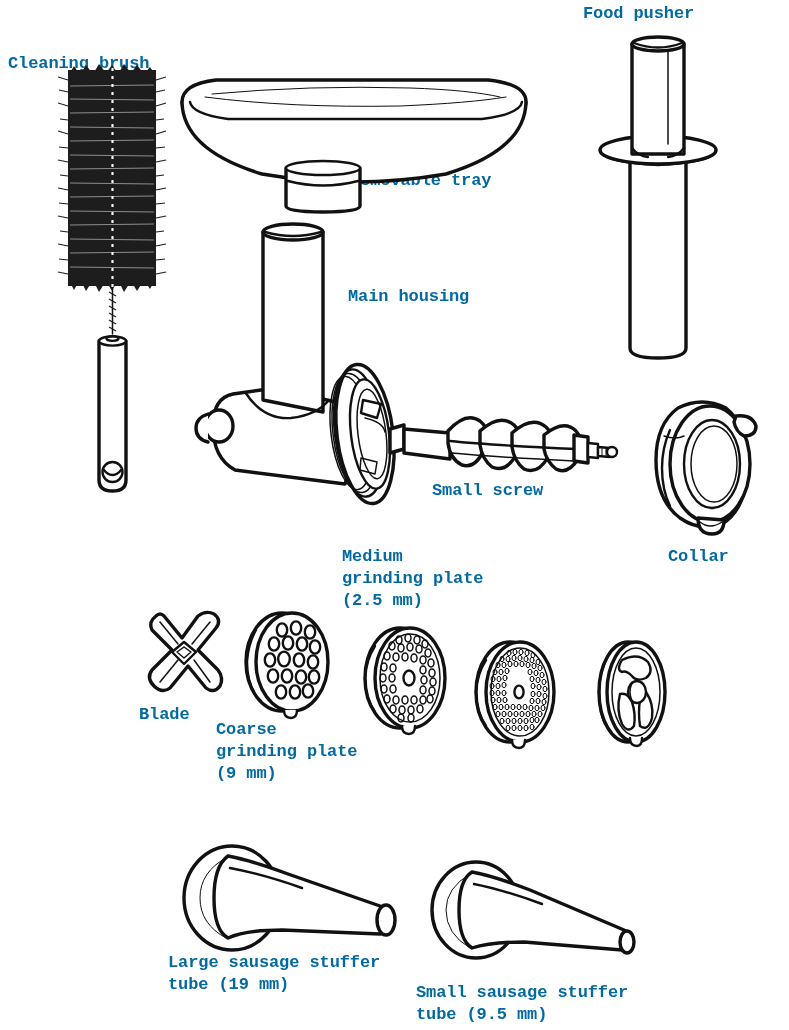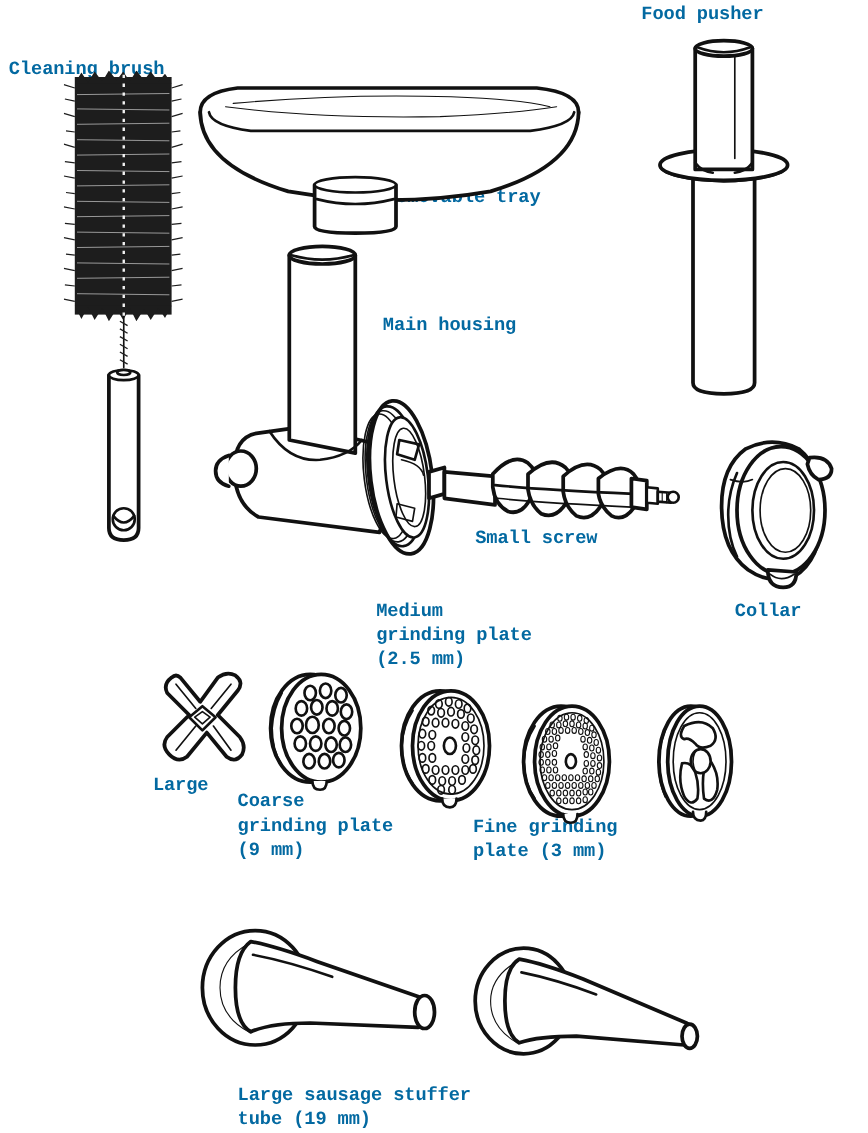--- a/index.html
+++ b/index.html
@@ -291,21 +291,21 @@
       <path class="ln mid" d="M30 40 Q22 58 22 78 Q22 100 30 116"></path>
       <path class="ln thin" d="M24 46 Q36 50 44 46"></path>
 
       <path class="fillw thick" d="M96 26 Q112 24 116 36 Q116 46 104 46 Q96 42 94 32 Z"></path>
 
       <path class="fillw thick" d="M58 128 Q58 144 72 144 Q84 144 84 130 Z"></path>
       <path class="ln thin" d="M60 132 Q70 140 82 132"></path>
     </svg>
   </div>
 
-  <div class="label" style="left:139px; top:704px;">Large</div>
+  <div class="label" style="left:139px; top:704px;">Blade</div>
 
   <div class="part" style="left:136px; top:608px;">
     <svg width="92" height="96" viewBox="0 0 92 96">
 
       <path class="fillw thick" d="M20 8
                Q12 14 16 22
                L36 42
                L16 62
                Q10 70 18 78
                Q26 86 34 80
@@ -420,22 +420,20 @@
           <ellipse cx="48" cy="86" rx="3" ry="3.9"></ellipse>
         <ellipse cx="57" cy="86" rx="3" ry="3.9"></ellipse>
           <ellipse cx="66" cy="85" rx="3" ry="3.9"></ellipse>
         <ellipse cx="47" cy="94" rx="3" ry="3.9"></ellipse>
           <ellipse cx="57" cy="94" rx="3" ry="3.9"></ellipse>
       </g>
       <path class="fillw mid" d="M48 102 Q48 110 55 110 Q61 110 61 102"></path>
     </svg>
   </div>
 
-  <div class="label" style="left:430px; top:742px;">Fine grinding
-plate (3 mm)</div>
 
   <div class="part" style="left:464px; top:638px;">
     <svg width="104" height="112" viewBox="0 0 104 112">
       <ellipse class="fillw thick" cx="46" cy="54" rx="34" ry="50"></ellipse>
       <ellipse class="fillw thick" cx="56" cy="54" rx="34" ry="50"></ellipse>
       <path class="ln mid" d="M22 22 Q13 36 12 54 Q12 74 22 88"></path>
       <ellipse class="ln thin" cx="56" cy="54" rx="29" ry="44"></ellipse>
       <ellipse class="ln mid" cx="55" cy="54" rx="4.6" ry="6.4"></ellipse>
 
       <g class="ln hair">
@@ -534,21 +532,21 @@
       <path class="fillw mid" d="M30 22 Q46 14 56 24 Q62 34 54 40 Q44 44 40 38 Q34 32 30 34 Q24 32 30 22 Z"></path>
       <path class="fillw mid" d="M28 56 Q24 72 30 86 Q36 96 42 88 Q44 76 40 64 Q36 54 28 56 Z"></path>
       <path class="fillw mid" d="M54 54 Q62 66 60 80 Q56 94 48 88 Q46 74 48 62 Q50 52 54 54 Z"></path>
 
       <ellipse class="fillw mid" cx="45" cy="54" rx="9" ry="11"></ellipse>
       <path class="ln thin" d="M40 45 Q36 54 40 63"></path>
       <path class="fillw mid" d="M38 100 Q38 108 45 108 Q50 108 50 100"></path>
     </svg>
   </div>
 
-  <div class="label" style="left:168px; top:986px;margin-left:48px;">Large sausage stuffer
+  <div class="label" style="left:168px; top:952px;">Large sausage stuffer
 tube (19 mm)</div>
 
   <div class="part" style="left:170px; top:838px;">
     <svg width="260" height="130" viewBox="0 0 260 130">
 
       <ellipse class="fillw thick" cx="62" cy="60" rx="48" ry="52"></ellipse>
 
       <path class="fillw thick" d="M58 18
                Q80 22 118 36
                L210 68
@@ -560,20 +558,22 @@
                Q44 28 58 18 Z"></path>
 
       <ellipse class="fillw thick" cx="216" cy="82" rx="9" ry="15"></ellipse>
 
       <path class="ln hair" d="M56 20 Q30 34 30 60 Q30 86 56 100"></path>
 
       <path class="ln mid" d="M60 30 Q92 36 132 50"></path>
     </svg>
   </div>
 
+  <div class="label" style="left:416px; top:982px;">Small sausage stuffer
+tube (9.5 mm)</div>
 
   <div class="part" style="left:418px; top:856px;">
     <svg width="260" height="120" viewBox="0 0 260 120">
       <ellipse class="fillw thick" cx="58" cy="54" rx="44" ry="48"></ellipse>
       <path class="fillw thick" d="M54 16
                Q76 20 112 34
                L206 74
                Q214 78 213 86
                Q212 94 204 94
                L106 86

